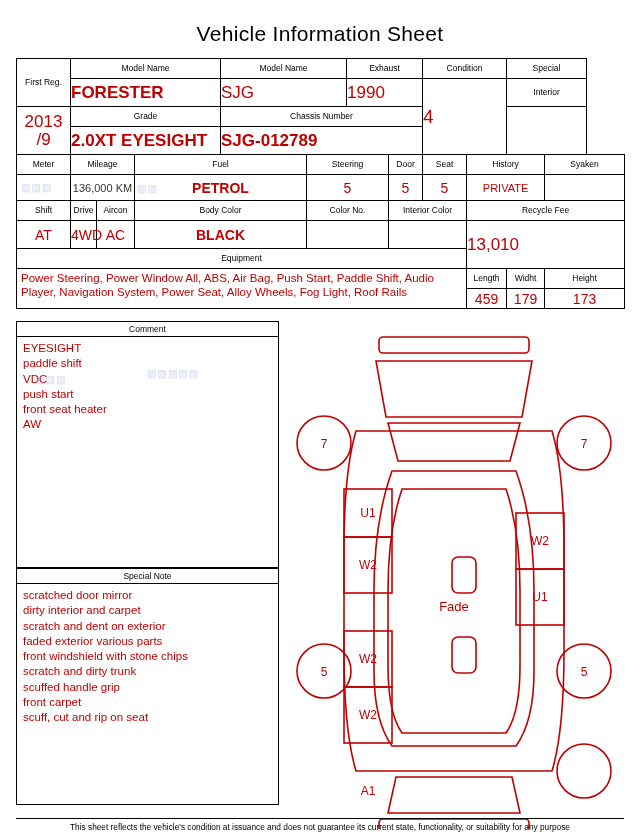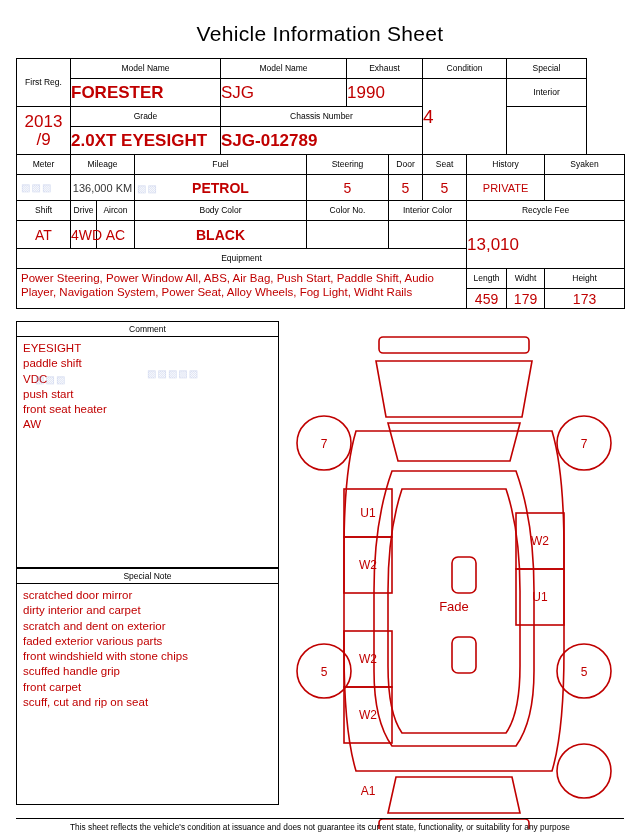--- a/index.html
+++ b/index.html
@@ -245,21 +245,21 @@
     </tr>
 
     <tr>
       <td colspan="11">
         <div class="lbl">Equipment</div>
       </td>
     </tr>
 
     <tr>
       <td colspan="11" rowspan="2" style="height:36px; vertical-align:top">
-        <div class="eqtxt">Power Steering, Power Window  All, ABS, Air Bag, Push Start, Paddle Shift, Audio Player, Navigation System, Power Seat, Alloy Wheels, Fog Light, Widht Rails</div>
+        <div class="eqtxt">Power Steering, Power Window  All, ABS, Air Bag, Push Start, Paddle Shift, Audio Player, Navigation System, Power Seat, Alloy Wheels, Fog Light, Roof Rails</div>
       </td>
       <td colspan="1">
         <div class="lbl">Length</div>
       </td>
       <td colspan="1">
         <div class="lbl">Widht</div>
       </td>
       <td colspan="2">
         <div class="lbl">Height</div>
       </td>
@@ -293,20 +293,21 @@
         <div>AW</div>
       </div>
 
       <div class="boxhdr" style="border-top:1px solid #000;">Special Note</div>
       <div class="boxbody special-body">
         <div>scratched door mirror</div>
         <div>dirty interior and carpet</div>
         <div>scratch and dent on exterior</div>
         <div>faded exterior various parts</div>
         <div>front windshield with stone chips</div>
+        <div>scratch and dirty trunk</div>
         <div>scuffed handle grip</div>
         <div>front carpet</div>
         <div>scuff, cut and rip on seat</div>
       </div>
     </div>
 
     <div class="diagram">
       <svg width="340" height="508" viewBox="0 0 340 508">
         <g fill="none" stroke="#c00000" stroke-width="1.6">
 

